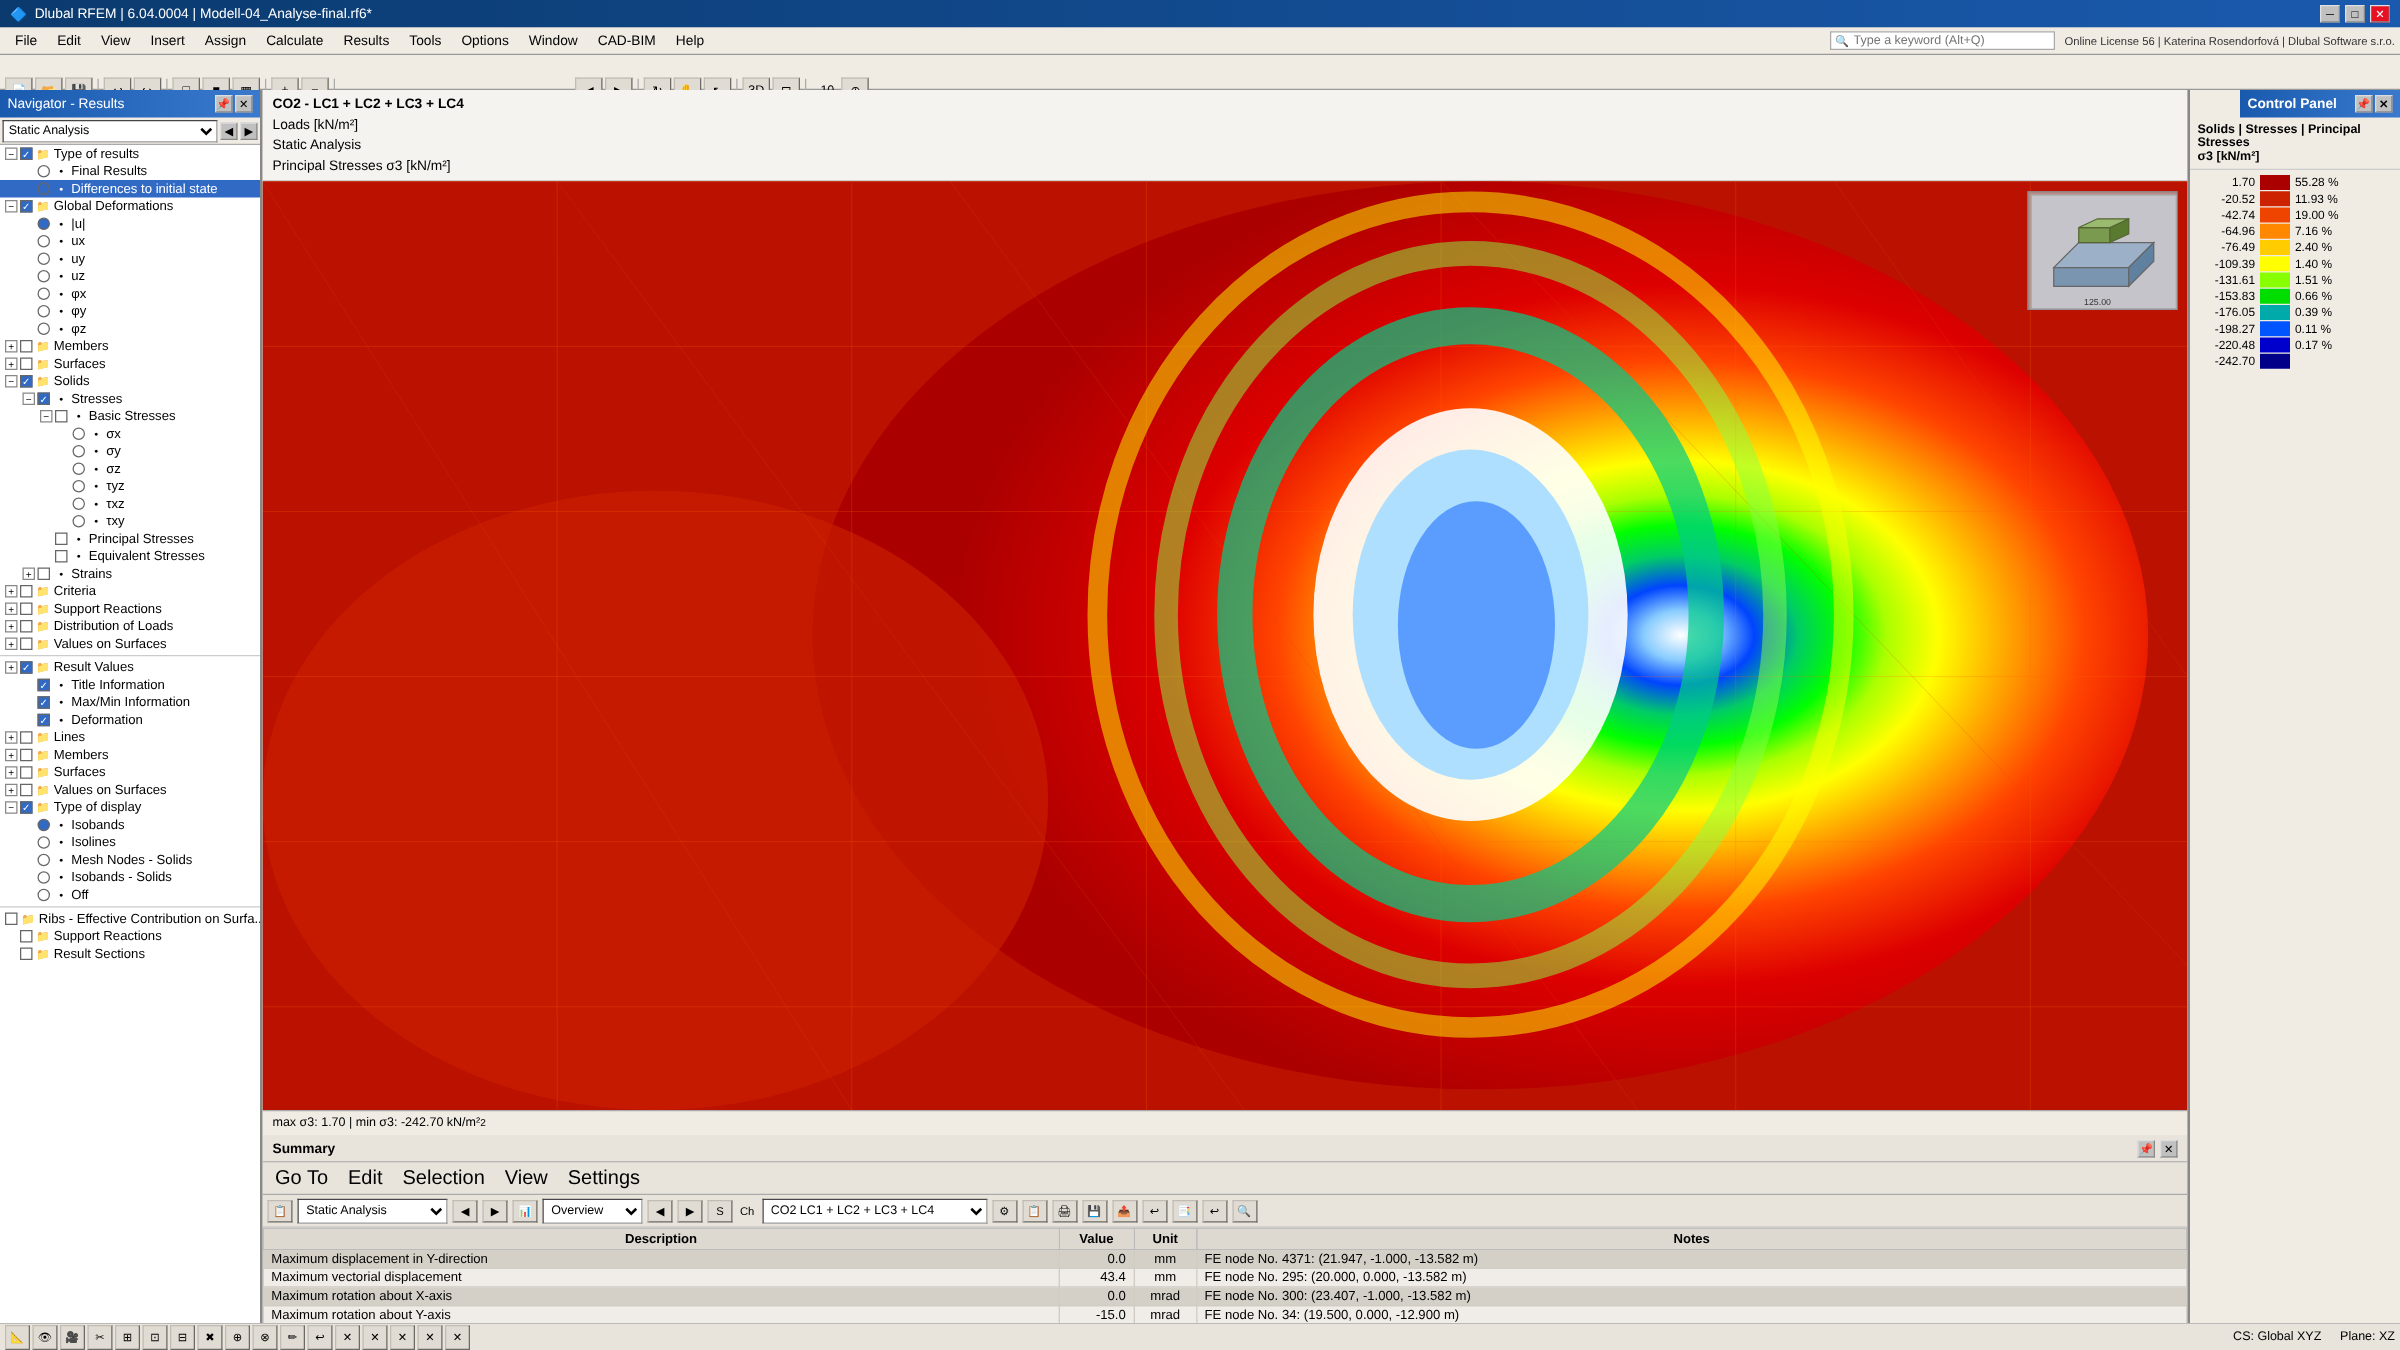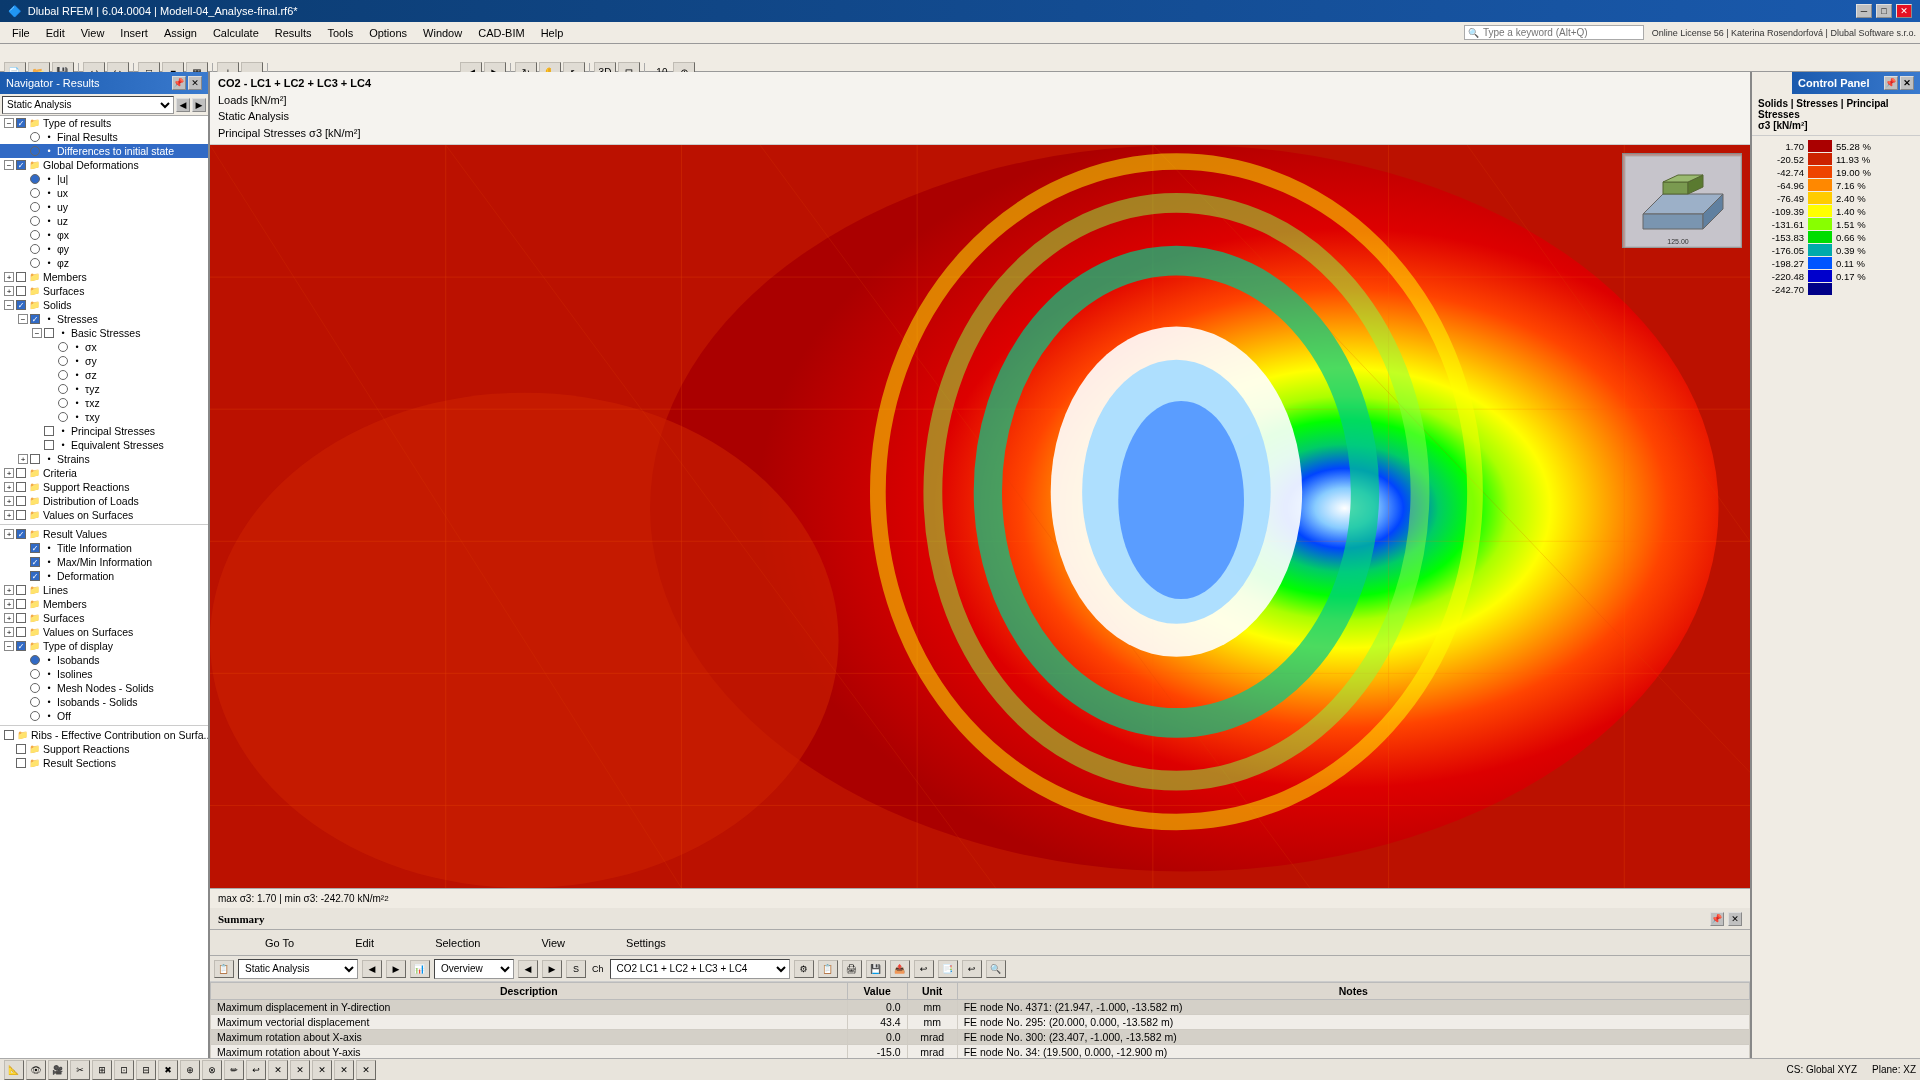--- a/index.html
+++ b/index.html
@@ -51,24 +51,24 @@
     .cp-title { padding: 4px 6px; font-size: 10px; font-weight: bold; border-bottom: 1px solid #ccc; }
     .cp-legend { flex: 1; overflow-y: auto; padding: 4px; }
     .legend-row { display: flex; align-items: center; margin-bottom: 1px; font-size: 9.5px; }
     .legend-value { width: 52px; text-align: right; padding-right: 4px; font-size: 9.5px; }
     .legend-color { width: 24px; height: 12px; flex-shrink: 0; margin-right: 4px; }
     .legend-pct { font-size: 9.5px; }
     .cp-toolbar { display: flex; justify-content: center; gap: 4px; padding: 4px; border-top: 1px solid #ccc; }
 
     
     .viewport-status { height: 20px; background: #f0ece4; border-top: 1px solid #aaa; display: flex; align-items: center; padding: 0 8px; font-size: 10px; }
-    .summary-header { height: 22px; background: #e8e4dc; border-bottom: 1px solid #aaa; display: flex; align-items: center; justify-content: space-between; padding: 0 8px; font-family: Liberation Serif, serif; }
+    .summary-header { height: 22px; background: #e8e4dc; border-bottom: 1px solid #aaa; display: flex; align-items: center; justify-content: space-between; padding: 0 8px; }
     .summary-header-btns { display: flex; gap: 4px; }
     .summary-toolbar { height: 26px; background: #e8e4dc; border-bottom: 1px solid #aaa; display: flex; align-items: center; padding: 0 4px; gap: 4px; }
-    .summary-menu-item { padding: 2px 6px; font-size: 11px; cursor: pointer; margin-left: 45px; }
+    .summary-menu-item { padding: 2px 6px; font-size: 16px; cursor: pointer; }
     .summary-toolbar2 { height: 26px; background: #e8e4dc; border-bottom: 1px solid #ccc; display: flex; align-items: center; padding: 0 4px; gap: 4px; }
     .sum-select { height: 20px; font-size: 10px; border: 1px inset #999; background: white; padding: 0 2px; }
     .sum-btn { width: 20px; height: 18px; background: #e0dcd4; border: 1px outset #c0bcb4; display: flex; align-items: center; justify-content: center; font-size: 9px; cursor: pointer; }
 
     table { width: 100%; border-collapse: collapse; font-size: 10.5px; }
     th { background: #ddd8d0; border: 1px solid #bbb; padding: 2px 6px; text-align: center; font-weight: bold; position: sticky; top: 0; }
     td { border: 1px solid #d0ccc4; padding: 1px 6px; }
     tr:nth-child(even) td { background: #f0ede8; }
     .td-right { text-align: right; }
     .td-center { text-align: center; }

